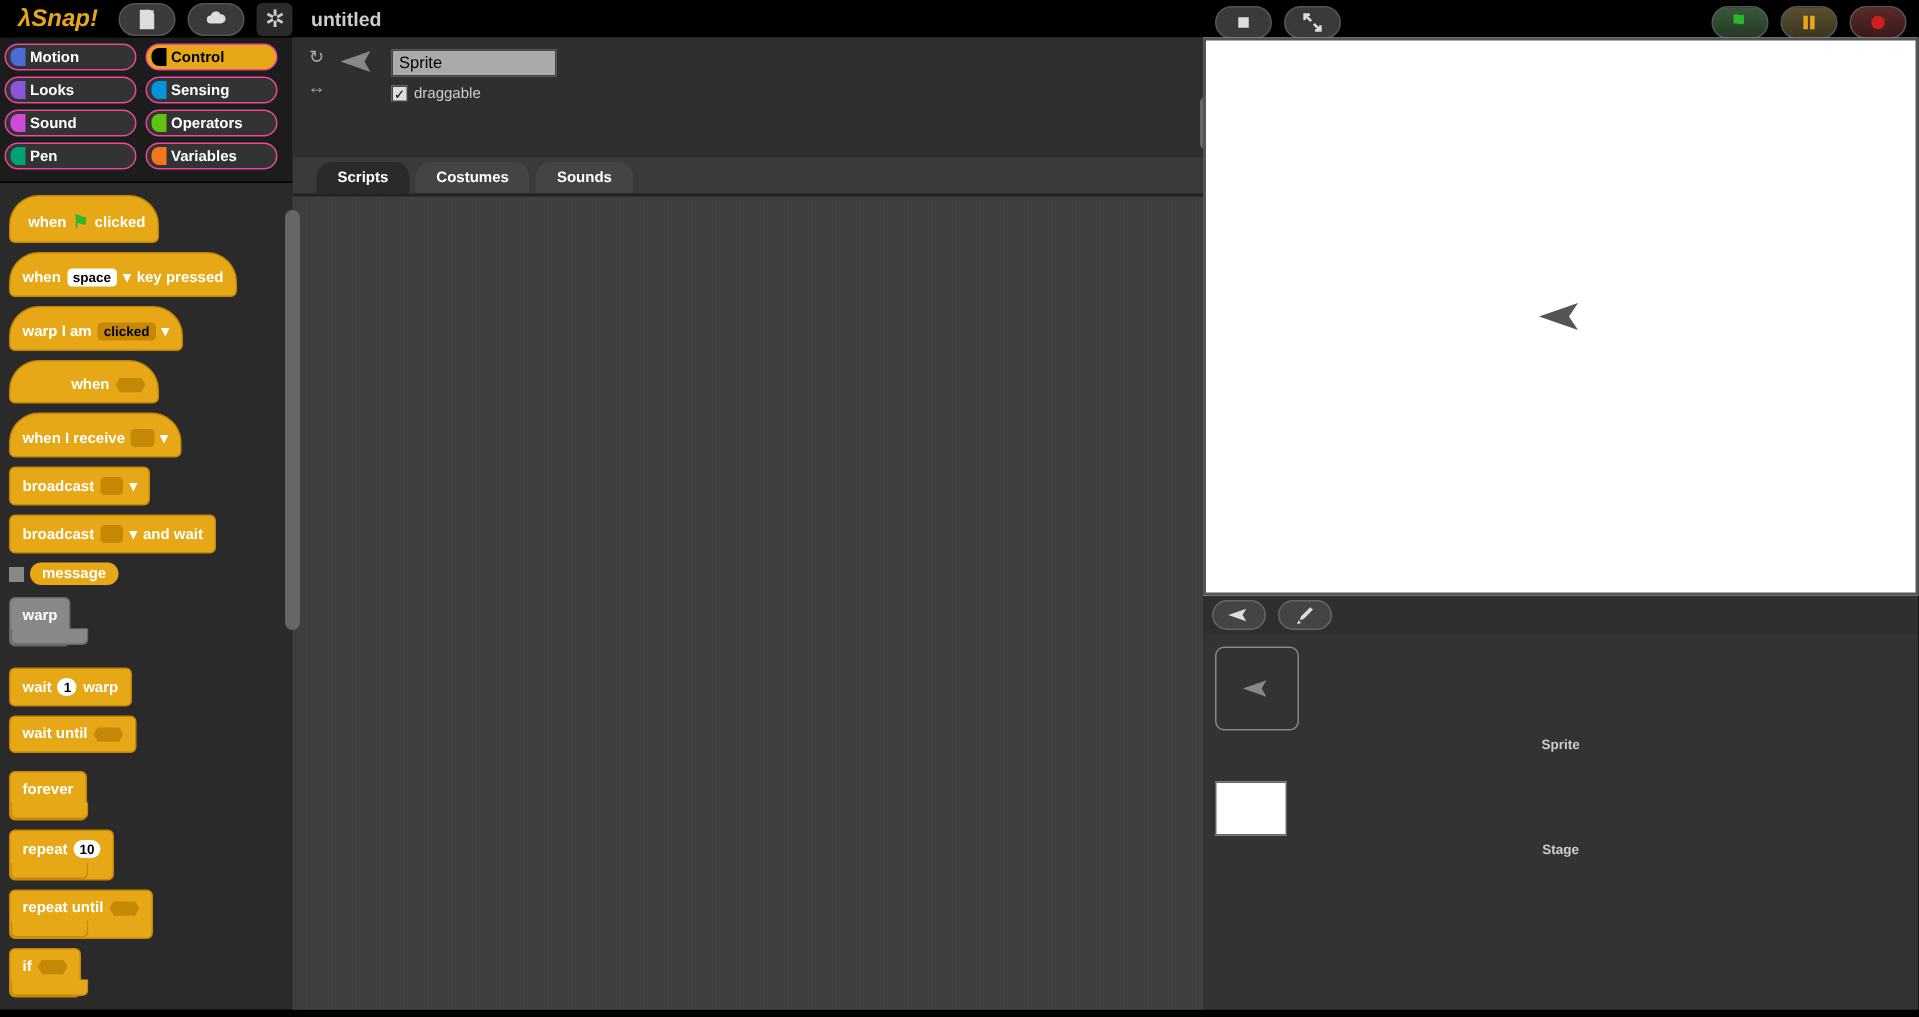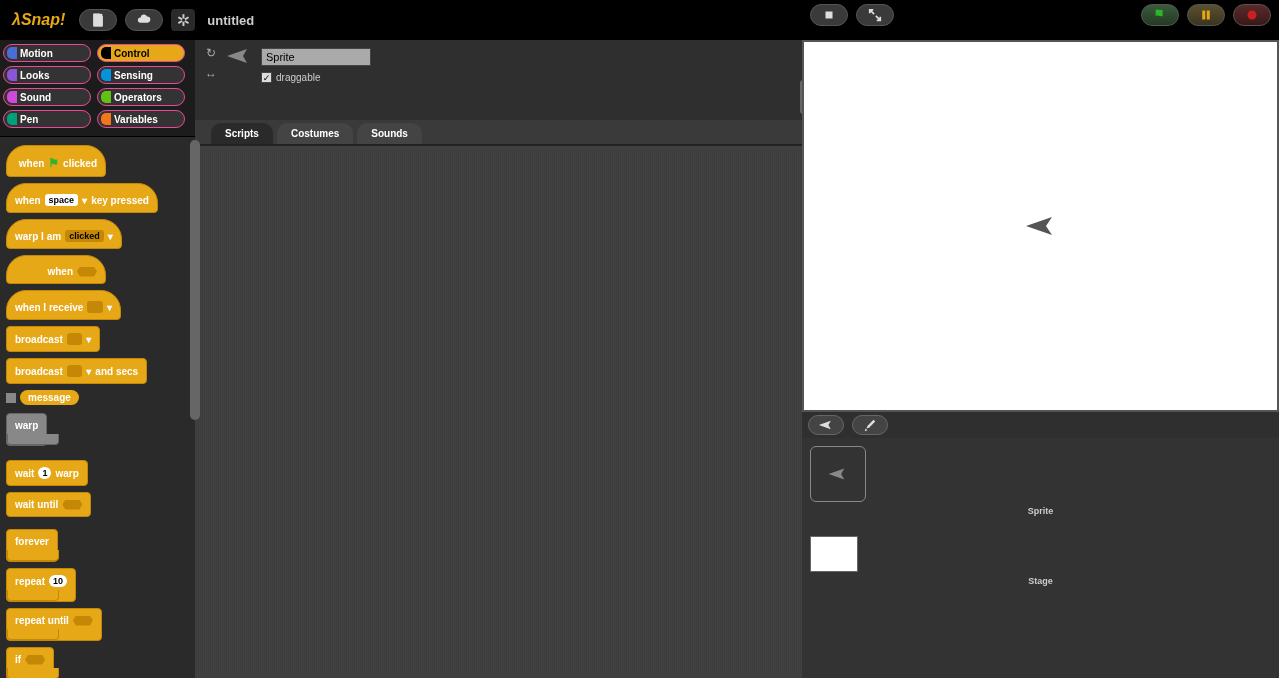--- a/index.html
+++ b/index.html
@@ -1,19 +1,19 @@
 <!DOCTYPE html>
 <html><head>
 <meta charset="utf-8">
 <style>
 * { margin: 0; padding: 0; box-sizing: border-box; font-family: Verdana, Arial, sans-serif; }
 body { background: #000; width: 1279px; height: 678px; overflow: hidden; position: relative; }
 
 
-.topbar { height: 40px; background: #000; display: flex; align-items: center; padding: 0 6px; gap: 8px; position: relative; }
+.topbar { height: 25px; background: #000; display: flex; align-items: center; padding: 0 6px; gap: 8px; position: relative; }
 .logo { color: #e6a817; font-style: italic; font-size: 16px; font-weight: bold; padding: 0 6px; display:flex; align-items:center;}
 .toolbtn { background: #3a3a3a; border-radius: 12px; height: 22px; min-width: 38px; display: inline-flex; align-items: center; justify-content: center; color: #ddd; cursor: pointer; border: 1px solid #555; }
 .toolbtn svg { width: 14px; height: 14px; }
 .settings-btn { background: #2a2a2a; color:#ccc; border: none; font-size:16px;}
 .proj-title { color: #ccc; font-weight: bold; font-size: 13px; margin-left: 4px; }
 .topbar-right { position: absolute; right: 8px; top: 4px; display: flex; gap: 8px; }
 .runbtn { border-radius: 12px; height: 22px; min-width: 38px; display: inline-flex; align-items:center; justify-content:center; border:1px solid #555; cursor:pointer;}
 .runbtn.flag { background: linear-gradient(#3a5a3a,#233a23); }
 .runbtn.pause { background: linear-gradient(#5a5030,#3a3520); }
 .runbtn.stop { background: linear-gradient(#5a2a2a,#3a1818); }
@@ -152,21 +152,21 @@
           <span>clicked</span>
         </div><br>
       <div class="blk hat"><span>when</span><span class="slot">space</span>▾ <span>key pressed</span></div><br>
       <div class="blk hat"><span>warp I am</span><span class="slot dark">clicked</span>▾</div><br>
       <div class="blk hat">
           <span>when</span>
           <span class="slot hex"></span>
         </div><br>
       <div class="blk hat"><span>when I receive</span><span class="slot dark">&nbsp;&nbsp;&nbsp;</span>▾</div><br>
       <div class="blk"><span>broadcast</span><span class="slot dark">&nbsp;&nbsp;&nbsp;</span>▾</div><br>
-      <div class="blk"><span>broadcast</span><span class="slot dark">&nbsp;&nbsp;&nbsp;</span>▾ <span>and secs</span></div><br>
+      <div class="blk"><span>broadcast</span><span class="slot dark">&nbsp;&nbsp;&nbsp;</span>▾ <span>and wait</span></div><br>
       <div class="msg-row">
           <span class="sq"></span>
           <span class="msg">message</span>
         </div>
       <div class="blk cshape warp">
           <span>warp</span>
         </div><br>
       <div style="height:8px"></div>
       <div class="blk">
           <span>wait</span>

